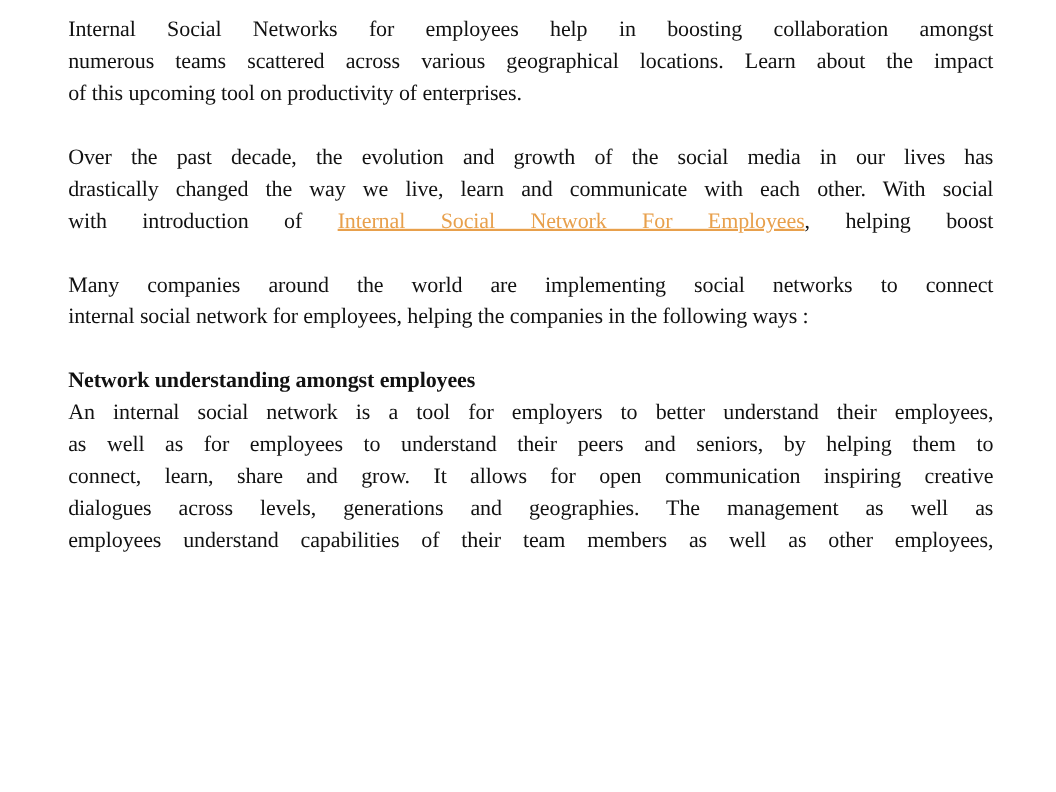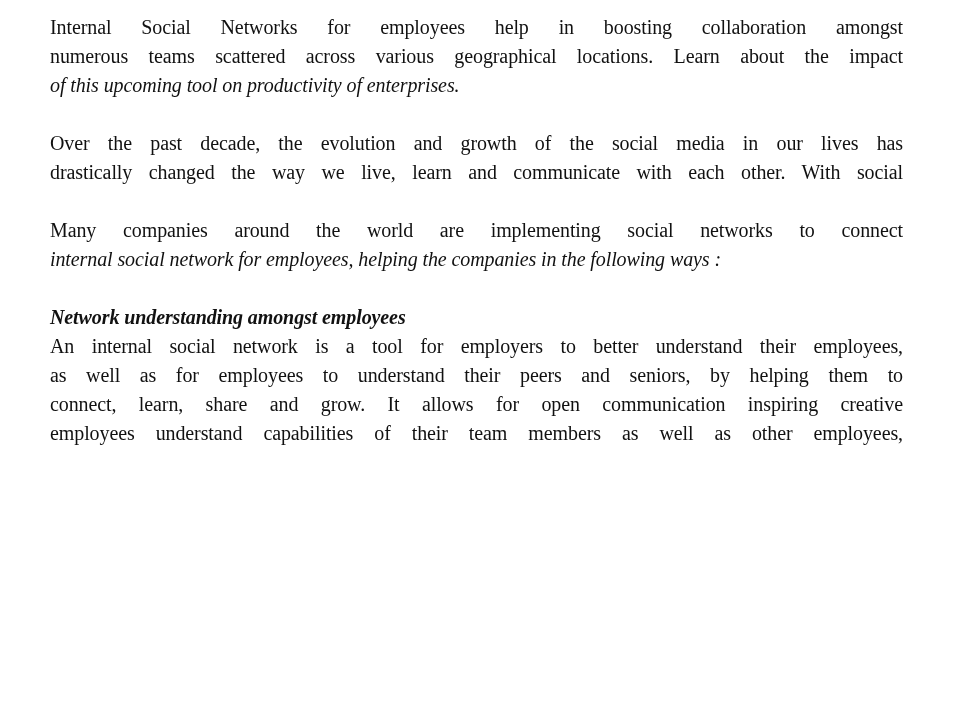--- a/index.html
+++ b/index.html
@@ -16,35 +16,34 @@
     .doc {
       position: absolute;
       left: 50px;
       top: 13px;
       width: 853px;
       font-family: "Liberation Serif", "DejaVu Serif", serif;
       font-size: 20px;
       color: #111111;
     }
     .para {
-      margin: 0 0 29px 0;
+      margin: 0 0 29px 12px;
     }
     .line {
       display: block;
       height: 29px;
       line-height: 29px;
       white-space: nowrap;
       text-align: justify;
       text-align-last: justify;
       letter-spacing: -0.1px;
     }
     .line.last {
       text-align: right;
       text-align-last: left;
-      font-style: italic;
     }
     .heading {
       font-weight: bold;
     }
     .link {
       color: #E8A04C;
       text-decoration: underline;
       text-decoration-color: #E8A04C;
     }
   </style>
@@ -55,28 +54,30 @@
 
   <div class="para">
     <span class="line">Internal Social Networks for employees help in boosting collaboration amongst</span>
     <span class="line">numerous teams scattered across various geographical locations. Learn about the impact</span>
     <span class="line last">of this upcoming tool on productivity of enterprises.</span>
   </div>
 
   <div class="para">
     <span class="line">Over the past decade, the evolution and growth of the social media in our lives has</span>
     <span class="line">drastically changed the way we live, learn and communicate with each other. With social</span>
+    <span class="line"><span>with introduction of </span><a class="link">Internal Social Network For Employees</a><span>, helping boost</span></span>
   </div>
 
   <div class="para">
     <span class="line">Many companies around the world are implementing social networks to connect</span>
     <span class="line last">internal social network for employees, helping the companies in the following ways :</span>
   </div>
 
   <div class="para">
     <span class="line last heading">Network understanding amongst employees</span>
     <span class="line">An internal social network is a tool for employers to better understand their employees,</span>
     <span class="line">as well as for employees to understand their peers and seniors, by helping them to</span>
     <span class="line">connect, learn, share and grow. It allows for open communication inspiring creative</span>
+    <span class="line">dialogues across levels, generations and geographies. The management as well as</span>
     <span class="line">employees understand capabilities of their team members as well as other employees,</span>
   </div>
 
 </div>
 
 </body></html>

